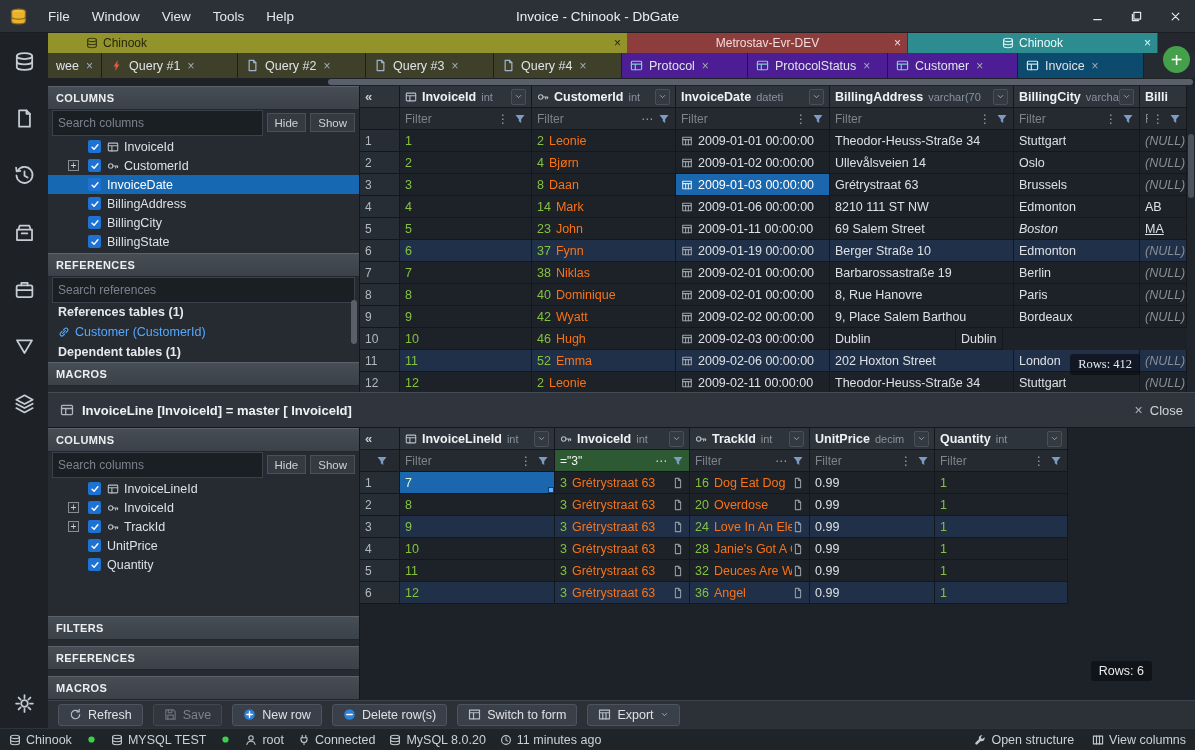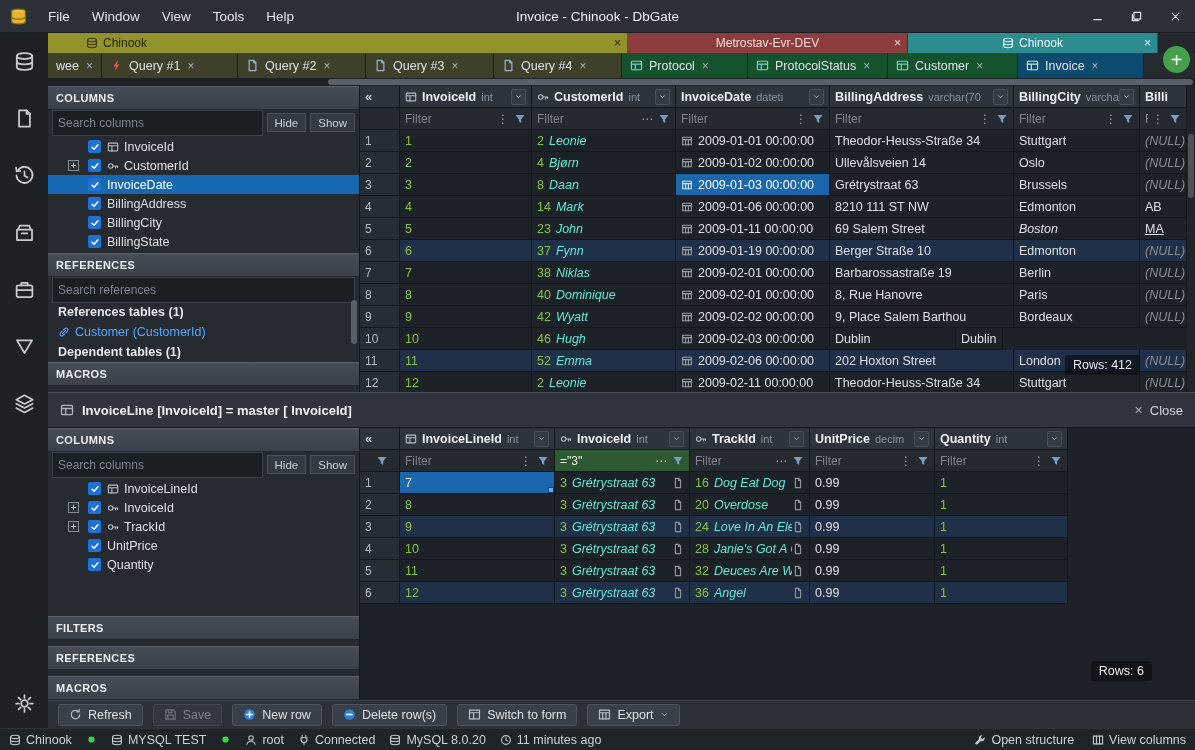--- a/index.html
+++ b/index.html
@@ -38,21 +38,21 @@
   .conn-teal { background:#2c8c90; color:#eafdfd; }
   .conn-teal .conn-label { margin:0 auto; }
   .conn-teal svg { color:#d8f3f3; }
 
   .tab-row { position:absolute; left:48px; top:53px; width:1147px; height:25px; display:flex; background:#262b31; }
   .tab { height:100%; display:flex; align-items:center; gap:6px; padding:0 8px; font-size:12.5px; color:#dfe3e7; border-right:1px solid #1b1f24; overflow:hidden; white-space:nowrap; flex:none; }
   .tab svg { width:13px; height:13px; }
   .tab .x { color:#a6adb6; font-size:12px; margin-left:1px; }
   .tab-yellow { background:#3f402a; }
   .tab-yellow svg { color:#9fb4cf; }
-  .tab-teal { background:#14532d; }
+  .tab-teal { background:#4c1d95; }
   .tab-teal svg { color:#7bd0c9; }
   .tab-active { background:#0c4a6e; }
   .tab-active svg { color:#c8ece8; }
   .ic-red { color:#e05a4a !important; }
 
   .tab-scroll { position:absolute; left:48px; top:78px; width:1147px; height:8px; background:#1e2227; }
   .tab-scroll .thumb { position:absolute; left:280px; right:2px; top:1px; height:6px; background:#596069; border-radius:3px; }
   .plus-btn { position:absolute; right:5px; top:46px; width:27px; height:27px; border-radius:50%; background:#44a04a; color:#fff; font-size:20px; line-height:1; display:flex; align-items:center; justify-content:center; z-index:5; }
 
   
@@ -96,34 +96,34 @@
   .f-placeholder { flex:1; min-width:0; overflow:hidden; color:#7d848d; font-size:12px; }
   .f-value { flex:1; min-width:0; overflow:hidden; color:#f2f6f2; font-size:12px; }
   .f-dots { color:#9aa1aa; font-size:12px; font-family:"DejaVu Sans",sans-serif; flex:none; margin-left:4px; }
   .f-funnel, .corner-funnel { color:#7d9cc4; margin-left:5px; }
   .f-green { background:#2d5a32 !important; }
   .f-green .f-dots { color:#cfe0cf; }
   .f-corner { justify-content:center; }
   .c-num { color:#85c141; }
   .c-text { color:#dde0e4; overflow:hidden; }
   .c-null { color:#868d95; font-style:italic; }
-  .c-hint { color:#5eead4; margin-left:5px; overflow:hidden;font-style:italic; }
+  .c-hint { color:#f97316; margin-left:5px; overflow:hidden; }
   .fk-wrap { flex:1; min-width:0; display:flex; align-items:center; overflow:hidden; white-space:nowrap; }
   .cell-ic { color:#99a1aa; margin-right:5px; }
   .cell-doc { color:#8f97a0; margin-left:auto; }
   .row-tint .d-c { background:#203049; }
   .c-sel { background:#1a67ad !important; }
   .c-sel .c-text { color:#fff; }
   .c-sel .c-num { color:#e2f3d2; }
   .c-sel .cell-ic { color:#d6e6f5; }
   .handle { position:absolute; right:0; bottom:0; width:6px; height:6px; background:#5db0ff; border:1px solid #0d3f6e; }
   .vscroll { position:absolute; right:0; top:0; bottom:0; width:8px; background:#20252b; }
   .vscroll .thumb { position:absolute; left:1px; top:48px; width:6px; height:64px; background:#4c535c; border-radius:3px; }
   .rows-badge { position:absolute; background:rgba(8,10,13,.62); color:#e8ebee; font-size:12.5px; padding:3px 8px; border-radius:3px; z-index:4; }
-  .badge-top { right:55px; bottom:17px; }
+  .badge-top { right:55px; bottom:17px;font-family:Liberation Serif, serif; }
   .badge-bottom { right:43px; bottom:19px; }
 
   
   .ref-band { position:absolute; left:48px; top:392px; width:1147px; height:36px; background:#30353d; border-top:1px solid #454c55; border-bottom:1px solid #14171b; display:flex; align-items:center; padding:0 12px; gap:8px; }
   .ref-band svg { color:#aeb5bd; width:14px; height:14px; }
   .ref-title { font-weight:bold; font-size:13px; color:#eef1f4; }
   .ref-close { margin-left:auto; display:flex; align-items:center; gap:7px; color:#cfd4da; font-size:13px; }
   .ref-close .x { color:#aab1ba; font-size:14px; }
 
   

